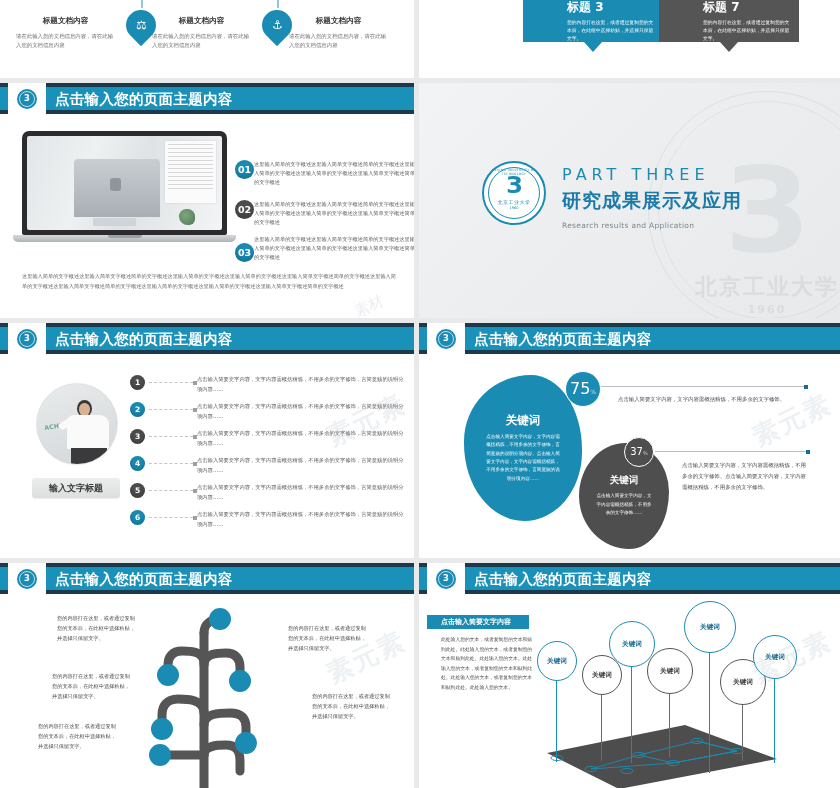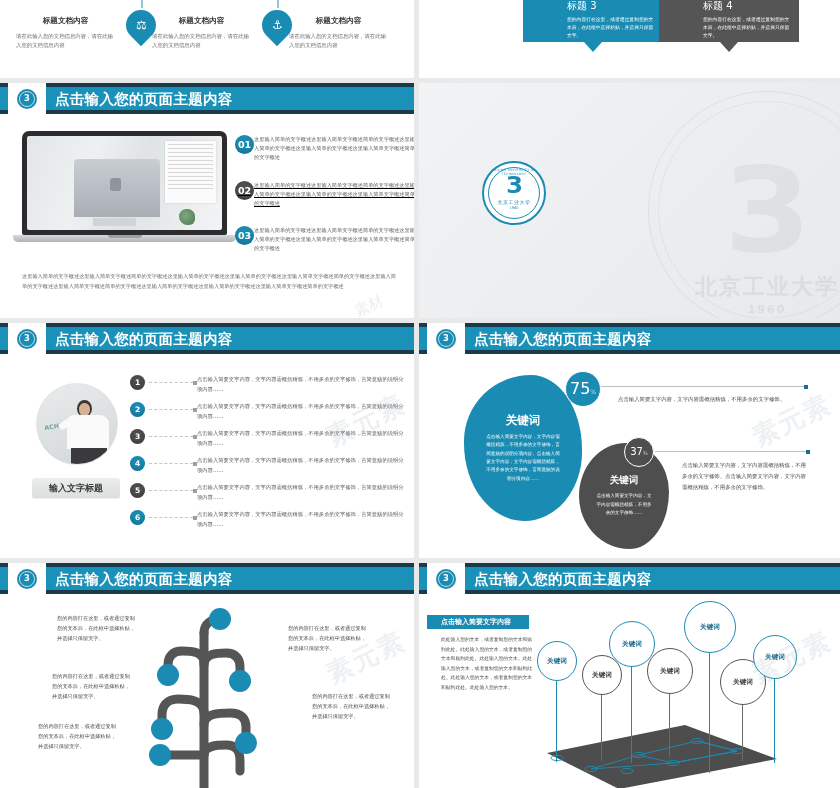--- a/index.html
+++ b/index.html
@@ -102,21 +102,21 @@
     position:absolute;width:1.5px;background:#8fc8dc;
   }
 
   
   .card{
     position:absolute;width:140px;height:48px;
   }
   .card .body{
     position:absolute;inset:0;padding:5px 7px 0 44px;box-sizing:border-box;
   }
-  .card .ttl{color:#fff;font-size:10px;font-weight:normal;margin-bottom:3px;}
+  .card .ttl{color:#fff;font-size:12px;font-weight:bold;margin-bottom:3px;}
   .card .txt{color:#fff;font-size:4.8px;line-height:1.7;}
   .card .ico{
     position:absolute;left:6px;top:10px;width:32px;height:30px;
     color:#fff;font-size:24px;line-height:30px;text-align:center;
   }
   .card .tail{
     position:absolute;left:50%;transform:translateX(-50%);top:48px;
     width:0;height:0;border-left:9px solid transparent;border-right:9px solid transparent;
   }
   .card.teal .body,.card.teal{background:#1a8cb4;}
@@ -157,21 +157,21 @@
     background:radial-gradient(circle at 40% 40%,#7fa77d,#4c7a56);border-radius:50% 50% 40% 60%;
   }
   .lap .base{
     width:223px;margin-left:-9px;height:7px;
     background:linear-gradient(180deg,#d6d9db,#aeb3b7);border-radius:0 0 5px 5px;
   }
   .lap .notch{
     width:34px;height:2.5px;background:#9aa0a4;margin:0 auto;border-radius:0 0 3px 3px;
   }
 
-  .numrow{position:absolute;display:flex;width:180px;}
+  .numrow{position:absolute;display:flex;width:180px;margin-top:25px;}
   .numbadge{
     flex:0 0 auto;width:19px;height:19px;border-radius:50%;
     color:#fff;font-size:9.5px;font-weight:bold;
     display:flex;align-items:center;justify-content:center;
     box-shadow:inset 0 -3px 5px rgba(0,0,0,.18);
   }
   .numbadge.t{background:#1a8cb4;}
   .numbadge.g{background:#4d4d4d;}
   .numrow .tx{font-size:5.2px;color:#5f5f5f;line-height:1.75;}
   .s3 .footer{
@@ -369,21 +369,21 @@
         <div class="ico">⚙</div>
         <div class="body">
           <div class="ttl">标题 3</div>
           <div class="txt">您的内容打在这里，或者通过复制您的文本后，在此框中选择粘贴，并选择只保留文字。</div>
         </div>
         <div class="tail"></div>
       </div>
       <div class="card gray" style="left:240px;top:-6px;">
         <div class="ico">💼</div>
         <div class="body">
-          <div class="ttl">标题 4</div>
+          <div class="ttl">标题 7</div>
           <div class="txt">您的内容打在这里，或者通过复制您的文本后，在此框中选择粘贴，并选择只保留文字。</div>
         </div>
         <div class="tail"></div>
       </div>
     </div>
   </div>
 
   <div class="slide s3">
     <div class="inner">
       <div class="hdr">
@@ -420,25 +420,25 @@
         </div>
         <div class="base">
             <div class="notch"></div>
           </div>
       </div>
 
       <div class="numrow" style="left:235px;top:52px;">
         <div class="numbadge t">01</div>
         <div class="tx">这里输入简单的文字概述这里输入简单文字概述简单的文字概述这里输入简单的文字概述这里输入简单的文字概述这里输入简单文字概述简单的文字概述</div>
       </div>
-      <div class="numrow" style="left:235px;top:98px;text-decoration:underline;">
+      <div class="numrow" style="left:235px;top:92px;">
         <div class="numbadge g">02</div>
         <div class="tx">这里输入简单的文字概述这里输入简单文字概述简单的文字概述这里输入简单的文字概述这里输入简单的文字概述这里输入简单文字概述简单的文字概述</div>
       </div>
-      <div class="numrow" style="left:235px;top:143px;">
+      <div class="numrow" style="left:235px;top:127px;align-items:flex-end;">
         <div class="numbadge t">03</div>
         <div class="tx">这里输入简单的文字概述这里输入简单文字概述简单的文字概述这里输入简单的文字概述这里输入简单的文字概述这里输入简单文字概述简单的文字概述</div>
       </div>
 
       <div class="footer">这里输入简单的文字概述这里输入简单文字概述简单的文字概述这里输入简单的文字概述这里输入简单的文字概述这里输入简单文字概述简单的文字概述这里输入简单的文字概述这里输入简单文字概述简单的文字概述这里输入简单的文字概述这里输入简单的文字概述这里输入简单文字概述简单的文字概述</div>
       <div class="wm2">素材</div>
     </div>
   </div>
 
   <div class="slide s4">
@@ -449,20 +449,25 @@
         <span class="yr">1960</span>
       </div>
 
       <div class="seal">
         <div class="arc">BEIJING UNIVERSITY OF TECHNOLOGY</div>
         <div class="mark">З</div>
         <div class="cn">北京工业大学</div>
         <div class="yr">1960</div>
       </div>
 
+      <div class="pt">
+        <div class="en">PART THREE</div>
+        <div class="cn">研究成果展示及应用</div>
+        <div class="sub">Research results and Application</div>
+      </div>
     </div>
   </div>
 
   <div class="slide s5">
     <div class="inner">
       <div class="hdr">
         <div class="hdr-white"></div>
         <div class="hdr-seal">
           <div class="ring">
               <span class="glyph">З</span>

